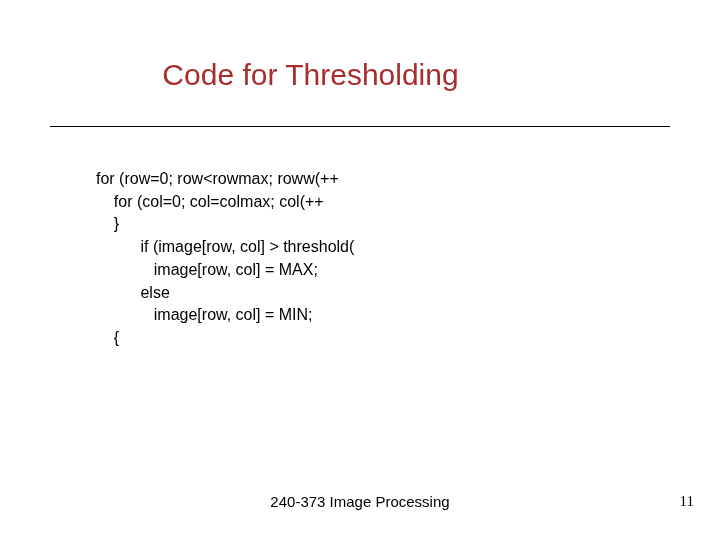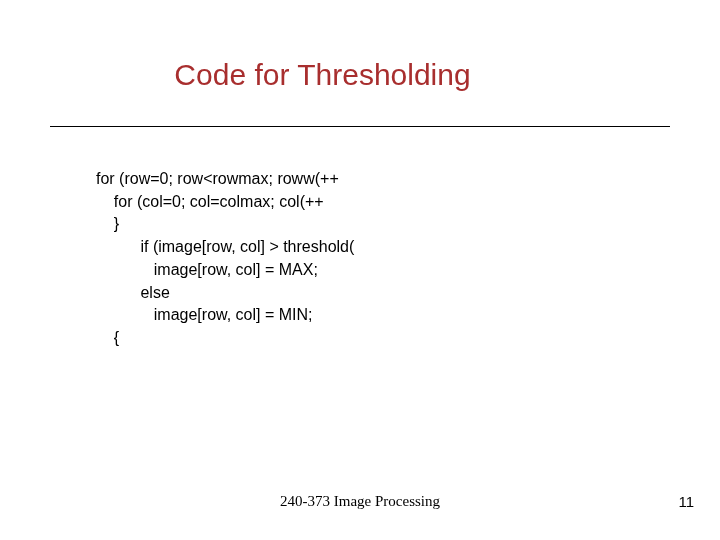--- a/index.html
+++ b/index.html
@@ -14,21 +14,21 @@
   }
   .slide {
     position: relative;
     width: 720px;
     height: 540px;
     box-sizing: border-box;
   }
   .title {
     position: absolute;
     top: 58px;
-    left: 12px;
+    left: 0;
     width: 621px;
     text-align: center;
     font-size: 30px;
     font-weight: 400;
     color: #a82e2e;
   }
   .hr {
     position: absolute;
     top: 126px;
     left: 50px;
@@ -46,29 +46,29 @@
     color: #000;
     white-space: pre;
     font-family: "Tahoma", "Verdana", sans-serif;
   }
   .footer {
     position: absolute;
     bottom: 30px;
     left: 0;
     width: 720px;
     text-align: center;
-    font-family: Liberation Serif, serif;
+    font-family: Liberation Sans, sans-serif;
     font-size: 15px;
     color: #000;
   }
   .pagenum {
     position: absolute;
     bottom: 30px;
     right: 26px;
-    font-family: Liberation Sans, sans-serif;
+    font-family: Liberation Serif, serif;
     font-size: 15px;
     color: #000;
     margin-top: 14px;
   }
 </style>
 </head>
 <body>
 
 <div class="slide">
 

